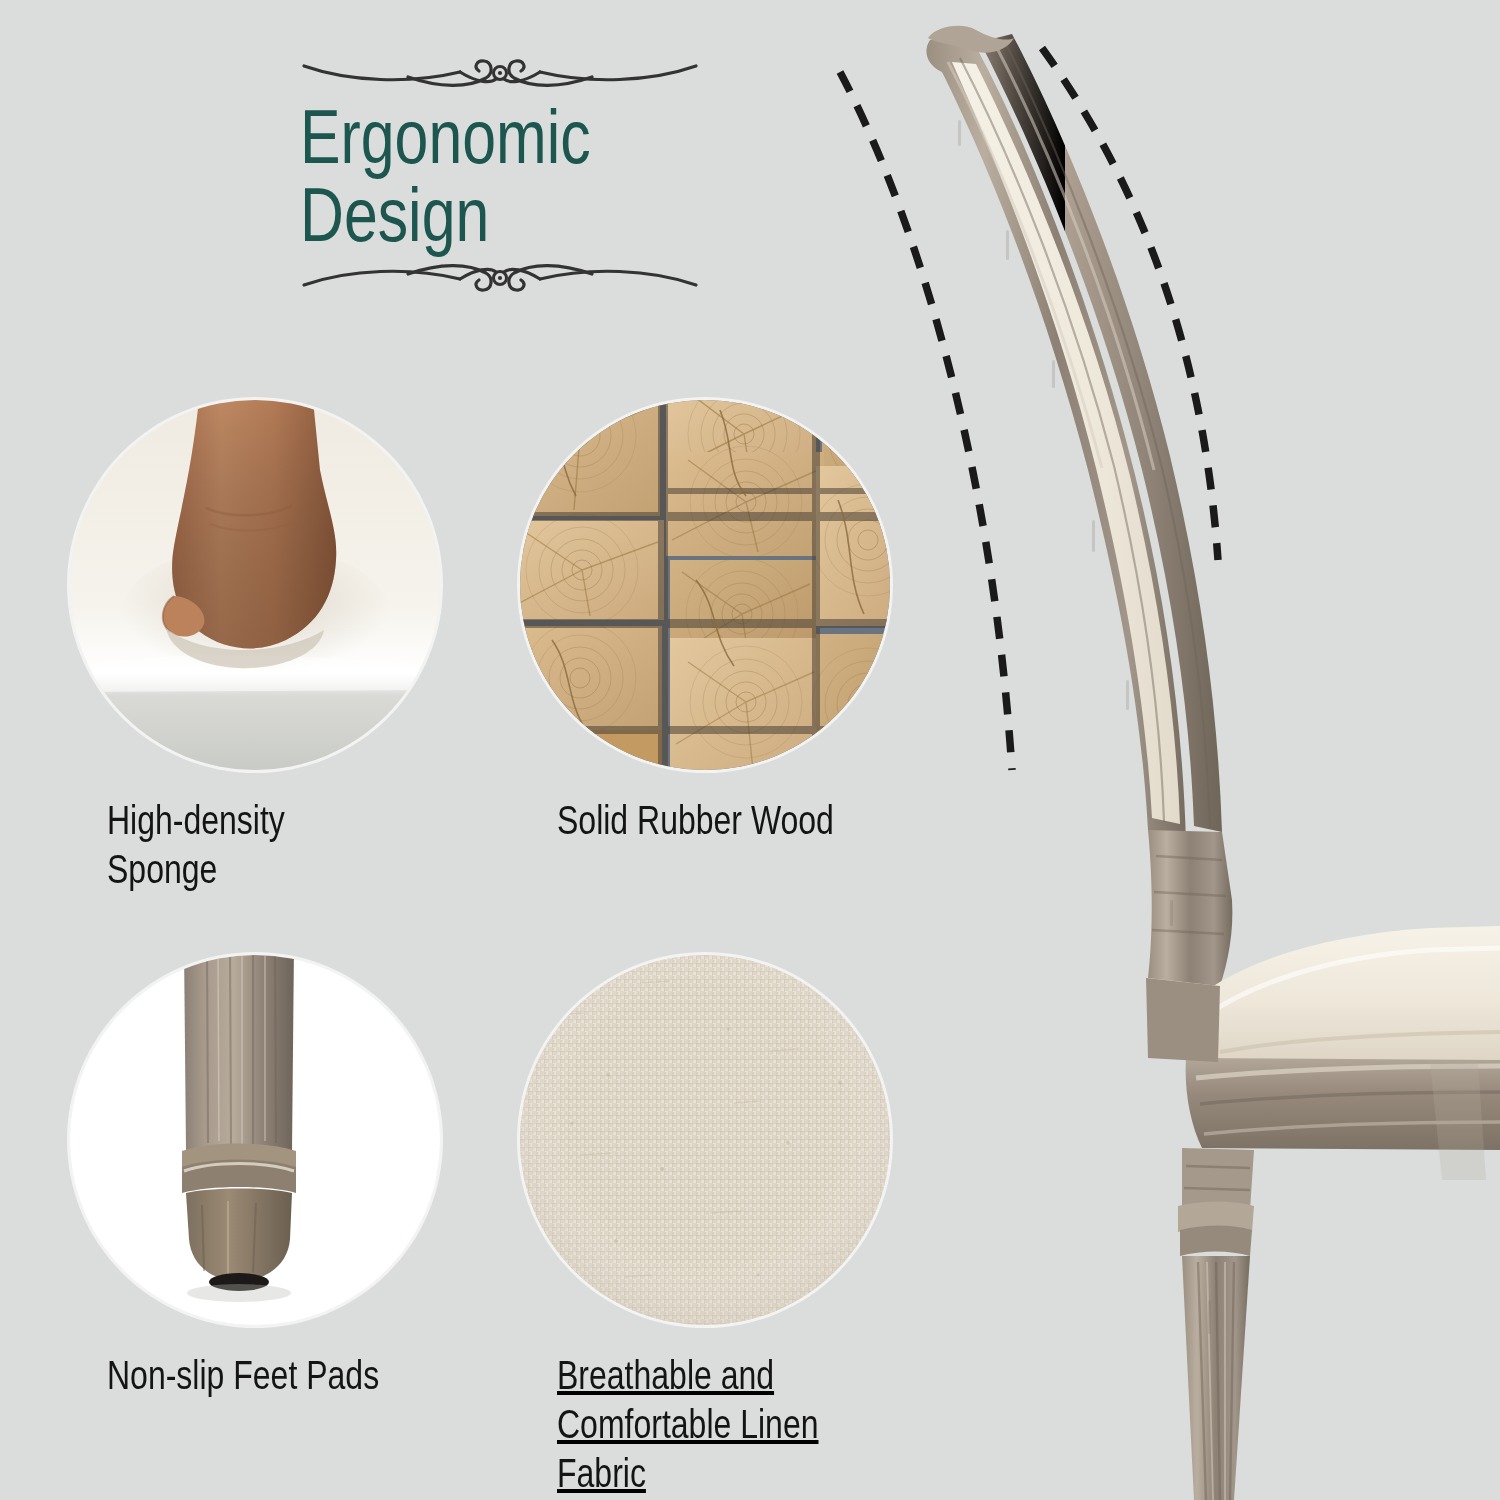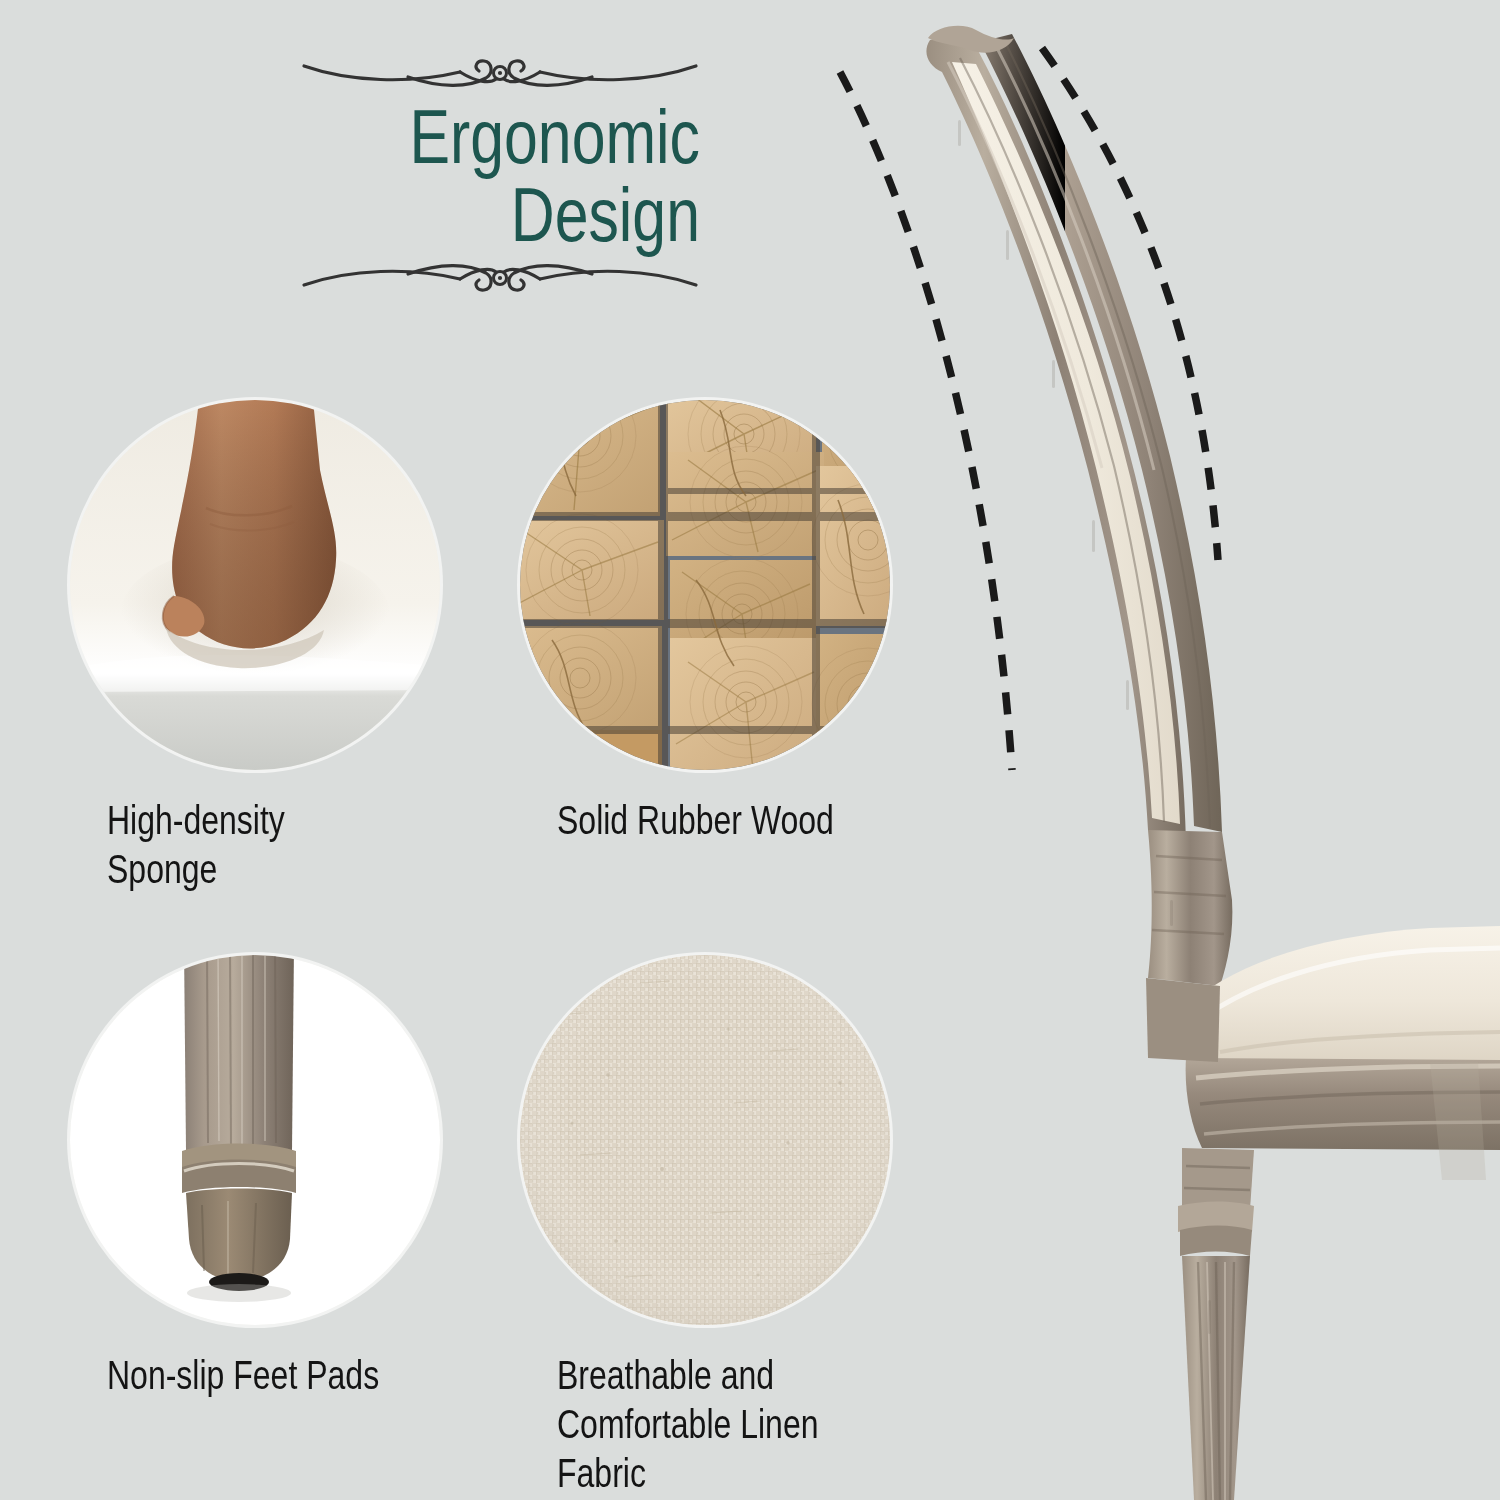--- a/index.html
+++ b/index.html
@@ -6,37 +6,37 @@
   body{
     width:1500px;height:1500px;
     background:#dadddc;
     font-family:"Liberation Sans", sans-serif;
     overflow:hidden;
     position:relative;
   }
   .stage{position:absolute;inset:0;}
 
   
-  .title-block{position:absolute;left:250px;top:48px;width:500px;text-align:right;}
+  .title-block{position:absolute;left:250px;top:48px;width:500px;text-align:left;}
   .ornament{display:block;width:400px;height:48px;margin:0 auto;}
   .ornament.bottom{transform:scaleY(-1);}
   .title-text{
     font-family:"Liberation Sans", sans-serif;
     font-size:76px;line-height:0.98;font-weight:400;
     color:#1d564f;letter-spacing:0px;
     margin:4px 0 2px 0;
     transform:scaleX(0.80);
   }
 
   
   .feature{position:absolute;width:370px;}
   .f1{left:70px;top:400px;}
   .f2{left:520px;top:400px;}
   .f3{left:70px;top:955px;}
-  .f4{left:520px;top:955px;}
+  .f4{left:520px;top:955px;text-decoration:underline;}
 
   .circle{
     width:370px;height:370px;border-radius:50%;
     overflow:hidden;position:relative;
     box-shadow:0 0 0 3px #f2f3f2;
     background:#efefe9;
   }
   .circle svg{display:block;width:100%;height:100%;}
 
   .caption{

